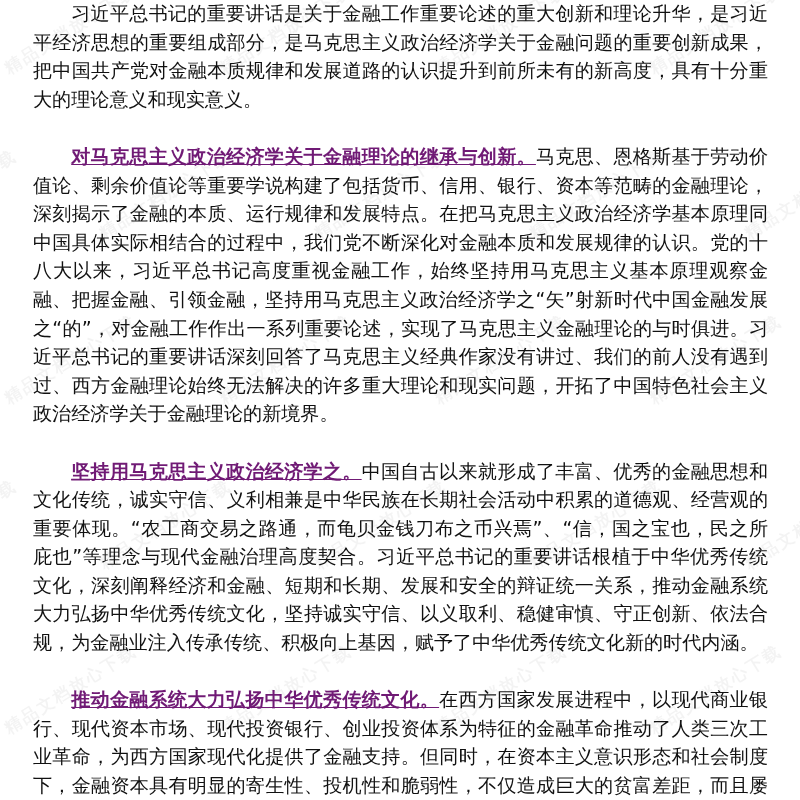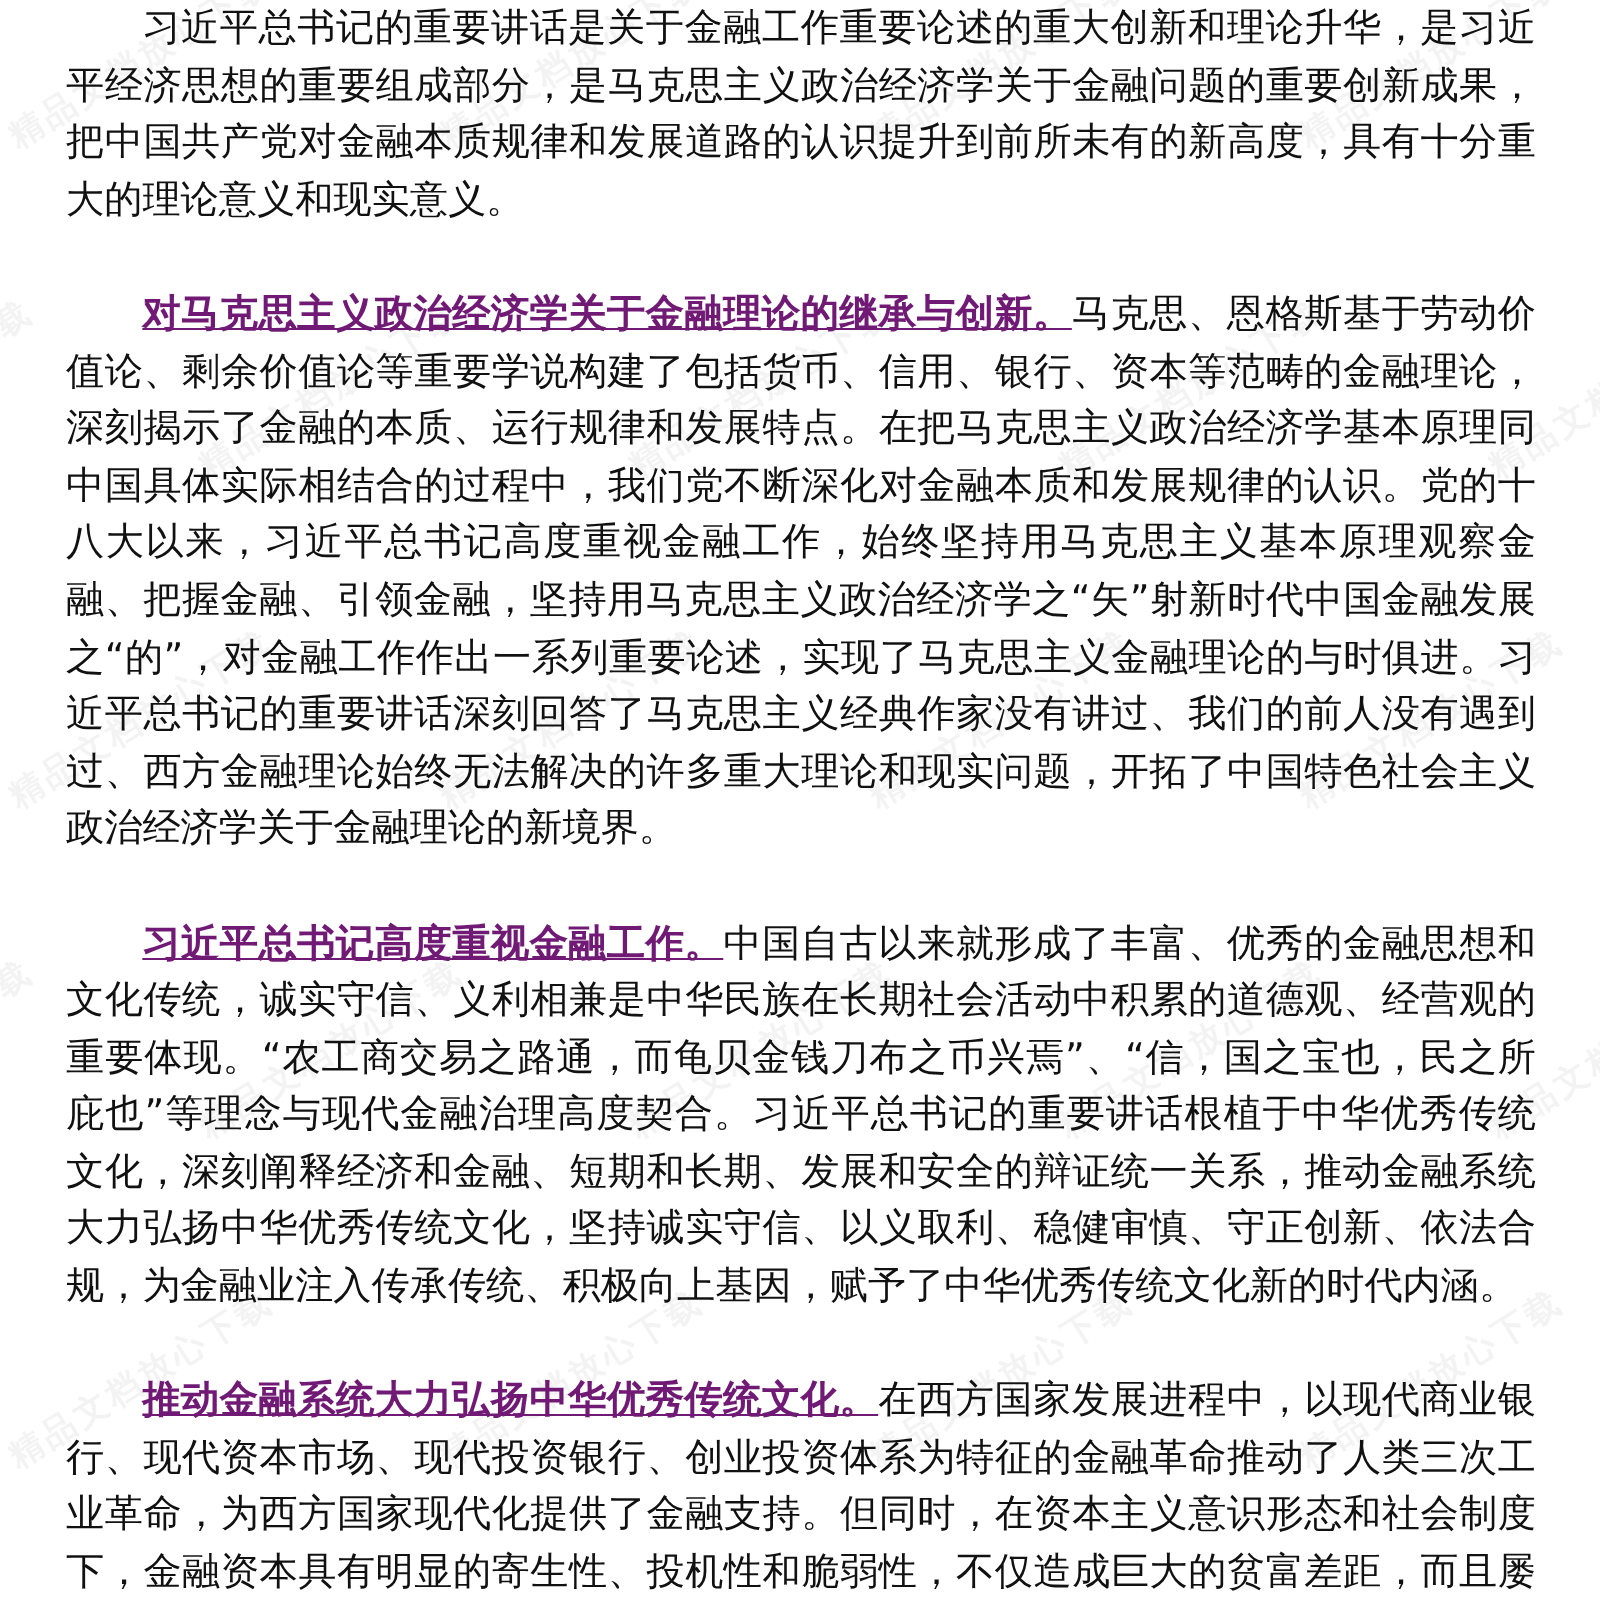--- a/index.html
+++ b/index.html
@@ -105,20 +105,20 @@
   <div id="doc-body">
 
     <p class="doc-paragraph para-first"><span>习近平总书记的重要讲话是关于金融工作重要论述的重大创新和理论升华，是习近平经济思想的重要组成部分，是马克思主义政治经济学关于金融问题的重要创新成果，把中国共产党对金融本质规律和发展道路的认识提升到前所未有的新高度，具有十分重大的理论意义和现实意义。</span></p>
 
     <div class="para-gap"></div>
 
     <p class="doc-paragraph"><span class="lead-bold">对马克思主义政治经济学关于金融理论的继承与创新。</span><span>马克思、恩格斯基于劳动价值论、剩余价值论等重要学说构建了包括货币、信用、银行、资本等范畴的金融理论，深刻揭示了金融的本质、运行规律和发展特点。在把马克思主义政治经济学基本原理同中国具体实际相结合的过程中，我们党不断深化对金融本质和发展规律的认识。党的十八大以来，习近平总书记高度重视金融工作，始终坚持用马克思主义基本原理观察金融、把握金融、引领金融，坚持用马克思主义政治经济学之“矢”射新时代中国金融发展之“的”，对金融工作作出一系列重要论述，实现了马克思主义金融理论的与时俱进。习近平总书记的重要讲话深刻回答了马克思主义经典作家没有讲过、我们的前人没有遇到过、西方金融理论始终无法解决的许多重大理论和现实问题，开拓了中国特色社会主义政治经济学关于金融理论的新境界。</span></p>
 
     <div class="para-gap"></div>
 
-    <p class="doc-paragraph"><span class="lead-bold">习近平总书记高度重视金融工作。</span><span>中国自古以来就形成了丰富、优秀的金融思想和文化传统，诚实守信、义利相兼是中华民族在长期社会活动中积累的道德观、经营观的重要体现。“农工商交易之路通，而龟贝金钱刀布之币兴焉”、“信，国之宝也，民之所庇也”等理念与现代金融治理高度契合。习近平总书记的重要讲话根植于中华优秀传统文化，深刻阐释经济和金融、短期和长期、发展和安全的辩证统一关系，推动金融系统大力弘扬中华优秀传统文化，坚持诚实守信、以义取利、稳健审慎、守正创新、依法合规，为金融业注入传承传统、积极向上基因，赋予了中华优秀传统文化新的时代内涵。</span></p>
+    <p class="doc-paragraph"><span class="lead-bold">坚持用马克思主义政治经济学之。</span><span>中国自古以来就形成了丰富、优秀的金融思想和文化传统，诚实守信、义利相兼是中华民族在长期社会活动中积累的道德观、经营观的重要体现。“农工商交易之路通，而龟贝金钱刀布之币兴焉”、“信，国之宝也，民之所庇也”等理念与现代金融治理高度契合。习近平总书记的重要讲话根植于中华优秀传统文化，深刻阐释经济和金融、短期和长期、发展和安全的辩证统一关系，推动金融系统大力弘扬中华优秀传统文化，坚持诚实守信、以义取利、稳健审慎、守正创新、依法合规，为金融业注入传承传统、积极向上基因，赋予了中华优秀传统文化新的时代内涵。</span></p>
 
     <div class="para-gap"></div>
 
     <p class="doc-paragraph"><span class="lead-bold">推动金融系统大力弘扬中华优秀传统文化。</span><span>在西方国家发展进程中，以现代商业银行、现代资本市场、现代投资银行、创业投资体系为特征的金融革命推动了人类三次工业革命，为西方国家现代化提供了金融支持。但同时，在资本主义意识形态和社会制度下，金融资本具有明显的寄生性、投机性和脆弱性，不仅造成巨大的贫富差距，而且屡屡引发经济</span></p>
 
   </div>
 </div>
 
 </body></html>

